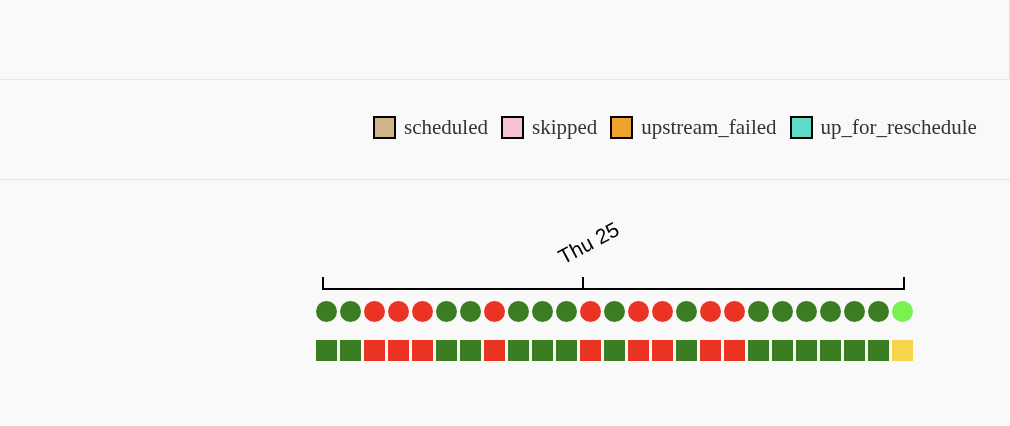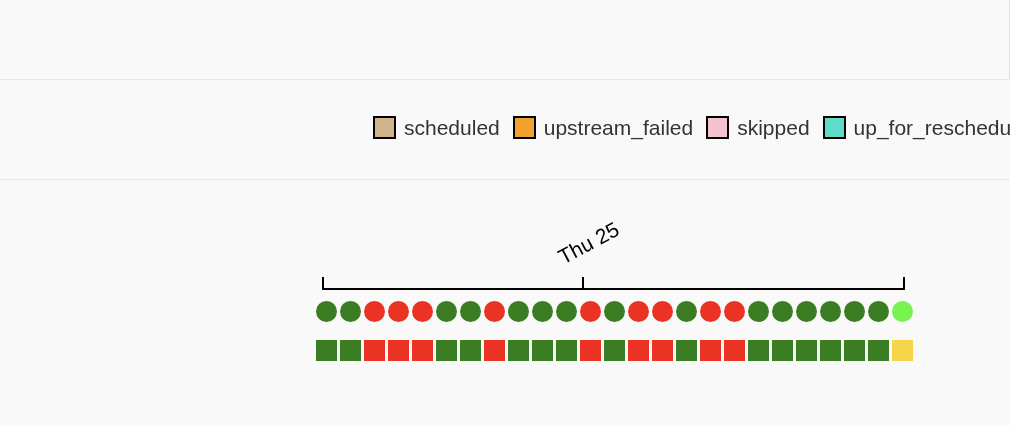--- a/index.html
+++ b/index.html
@@ -18,20 +18,21 @@
     background: #f9f9f9;
     border-bottom: 1px solid #e8e8e8;
     border-right: 1px solid #e2e2e2;
   }
 
   .legend-strip {
     top: 80px; height: 100px;
     background: #f9f9f9;
     border-bottom: 1px solid #e8e8e8;
     overflow: hidden;
+    font-family: Liberation Serif, serif;
   }
   .legend {
     position: absolute;
     left: 373px; top: 36px;
     height: 23px;
     display: flex;
     align-items: center;
     white-space: nowrap;
   }
   .legend-item {
@@ -100,26 +101,26 @@
 
 <div class="strip top-strip"></div>
 
 <div class="strip legend-strip">
   <div class="legend">
       <span class="legend-item">
         <span class="swatch" style="background: rgb(210, 180, 140);"></span>
         <span class="legend-label">scheduled</span>
       </span>
       <span class="legend-item">
+        <span class="swatch" style="background: rgb(245, 195, 207);"></span>
+        <span class="legend-label">skipped</span>
+      </span>
+      <span class="legend-item">
         <span class="swatch" style="background: rgb(240, 162, 47);"></span>
         <span class="legend-label">upstream_failed</span>
-      </span>
-      <span class="legend-item">
-        <span class="swatch" style="background: rgb(245, 195, 207);"></span>
-        <span class="legend-label">skipped</span>
       </span>
       <span class="legend-item">
         <span class="swatch" style="background: rgb(94, 220, 199);"></span>
         <span class="legend-label">up_for_reschedule</span>
       </span>
     </div>
 </div>
 
 <div class="strip chart-area">
   <div class="axis">

